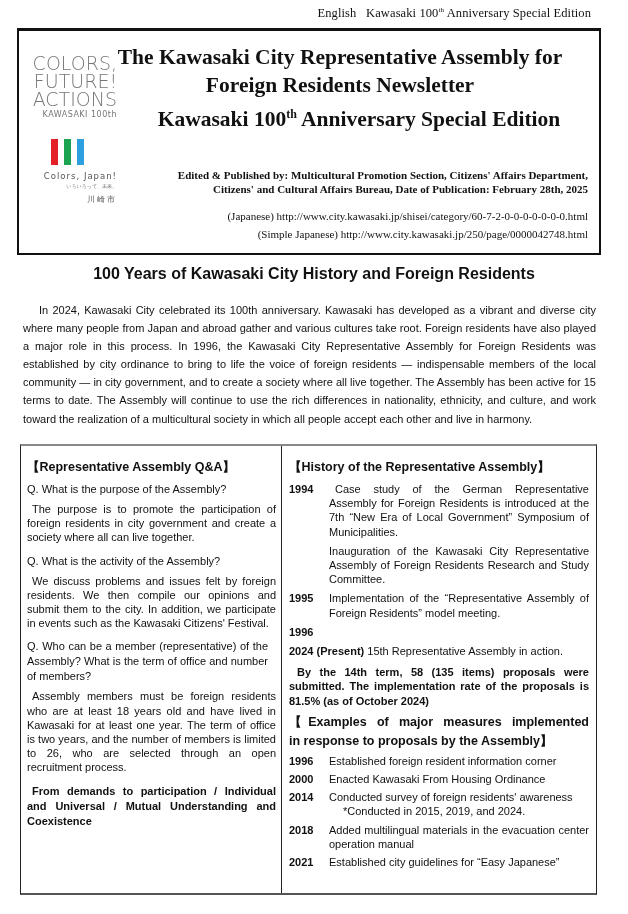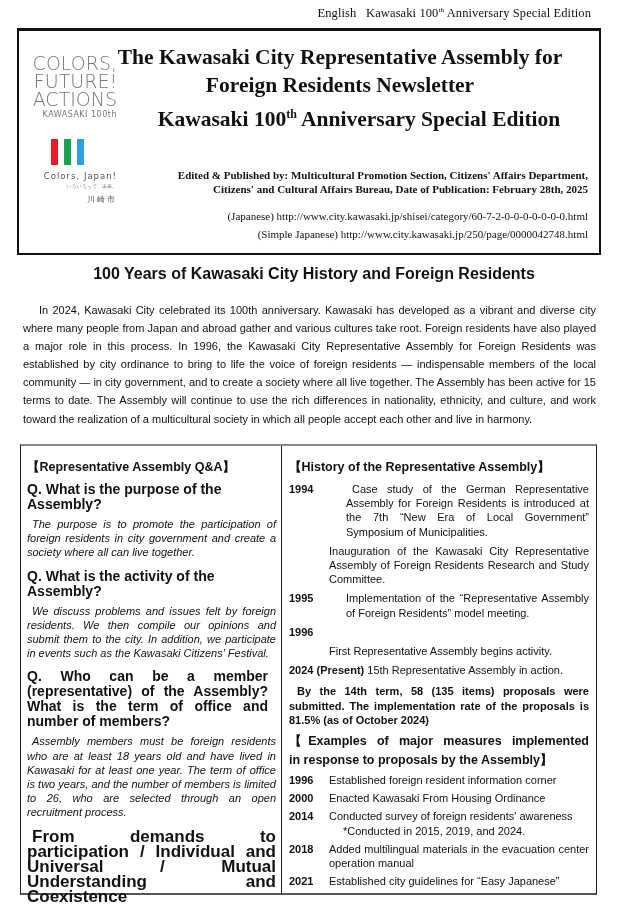--- a/index.html
+++ b/index.html
@@ -28,25 +28,25 @@
 
   #section-title { position: absolute; left: 0; width: 628px; top: 265px; text-align: center; font-weight: bold; font-size: 16px; }
   #intro { position: absolute; left: 23px; width: 573px; top: 301px; font-size: 11px; line-height: 18.1px; text-align: justify; text-indent: 16px; margin: 0; }
 
   #columns { position: absolute; left: 20px; top: 444px; width: 575px; height: 447px; border: 1.5px solid #222; border-top: 2px solid #888; border-bottom: 2px solid #555; }
   #col-divider { position: absolute; left: 260px; top: 0; bottom: 0; border-left: 1.5px solid #222; }
   #col-left { position: absolute; left: 6px; top: 6px; width: 249px; }
   #col-right { position: absolute; left: 268px; top: 6px; width: 300px; }
 
   .box-head { font-weight: bold; font-size: 12.5px; margin: 8px 0 7px 0; line-height: 15px; }
-  .q { font-weight: bold; font-size: 14px; line-height: 15px; margin: 0 8px 5px 0; }
-  .a { font-size: 11px; line-height: 14.2px; text-align: justify; text-indent: 5px; margin: 0 0 9px 0; font-style: italic; }
-  .keywords { font-weight: bold; font-size: 17px; line-height: 15px; text-align: justify; text-indent: 5px; margin: 0; }
+  .q { font-weight: normal; font-size: 11px; line-height: 15px; margin: 0 8px 5px 0; }
+  .a { font-size: 11px; line-height: 14.2px; text-align: justify; text-indent: 5px; margin: 0 0 9px 0; }
+  .keywords { font-weight: bold; font-size: 11px; line-height: 15px; text-align: justify; text-indent: 5px; margin: 0; }
 
-  .hist-row { display: flex; font-size: 11px; line-height: 14.2px; margin-bottom: 5px; gap: 17px; }
+  .hist-row { display: flex; font-size: 11px; line-height: 14.2px; margin-bottom: 5px; }
   .hist-year { width: 40px; flex: none; font-weight: bold; }
   .hist-text { flex: 1; text-align: justify; }
   .hist-cont { margin-left: 40px; font-size: 11px; line-height: 14.2px; margin-bottom: 5px; text-align: justify; }
   .present { font-size: 11px; line-height: 14.2px; margin-bottom: 7px; }
   .present b { font-weight: bold; }
   .stat { font-weight: bold; font-size: 11px; line-height: 14.2px; text-align: justify; text-indent: 8px; margin-bottom: 8px; }
   .ex-head { font-weight: bold; font-size: 12.5px; line-height: 13px; margin-bottom: 6px; text-align: justify; text-align-last: justify; }
   .ex-head2 { font-weight: bold; font-size: 12.5px; line-height: 13px; margin-bottom: 6px; }
   .ex-row { display: flex; font-size: 11px; line-height: 14.2px; margin-bottom: 4px; }
   .ex-year { width: 40px; flex: none; font-weight: bold; }
@@ -125,21 +125,20 @@
       <span class="hist-text" style="text-indent:6px;">Case study of the German Representative Assembly for Foreign Residents is introduced at the 7th “New Era of Local Government” Symposium of Municipalities.</span>
     </div>
     <div class="hist-cont">Inauguration of the Kawasaki City Representative Assembly of Foreign Residents Research and Study Committee.</div>
     <div class="hist-row">
       <span class="hist-year">1995</span>
       <span class="hist-text">Implementation of the “Representative Assembly of Foreign Residents” model meeting.</span>
     </div>
     <div class="hist-row">
       <span class="hist-year">1996</span>
     </div>
-    <div class="hist-cont">First Representative Assembly begins activity.</div>
     <div class="present">
       <b>2024 (Present)</b>
       <span>15th Representative Assembly in action.</span>
     </div>
     <div class="stat">By the 14th term, 58 (135 items) proposals were submitted. The implementation rate of the proposals is 81.5% (as of October 2024)</div>
 
     <div class="ex-head">【Examples of major measures implemented</div>
     <div class="ex-head2">in response to proposals by the Assembly】</div>
 
     <div class="ex-row">

